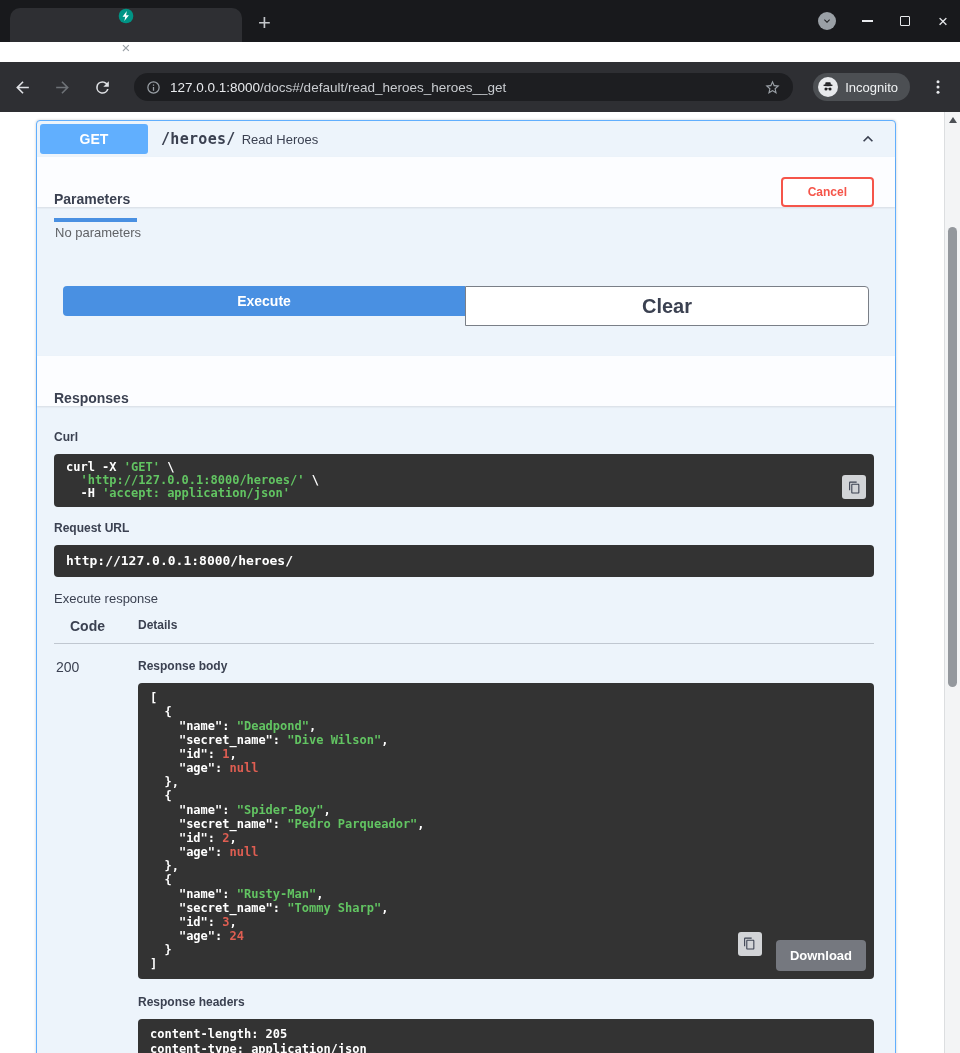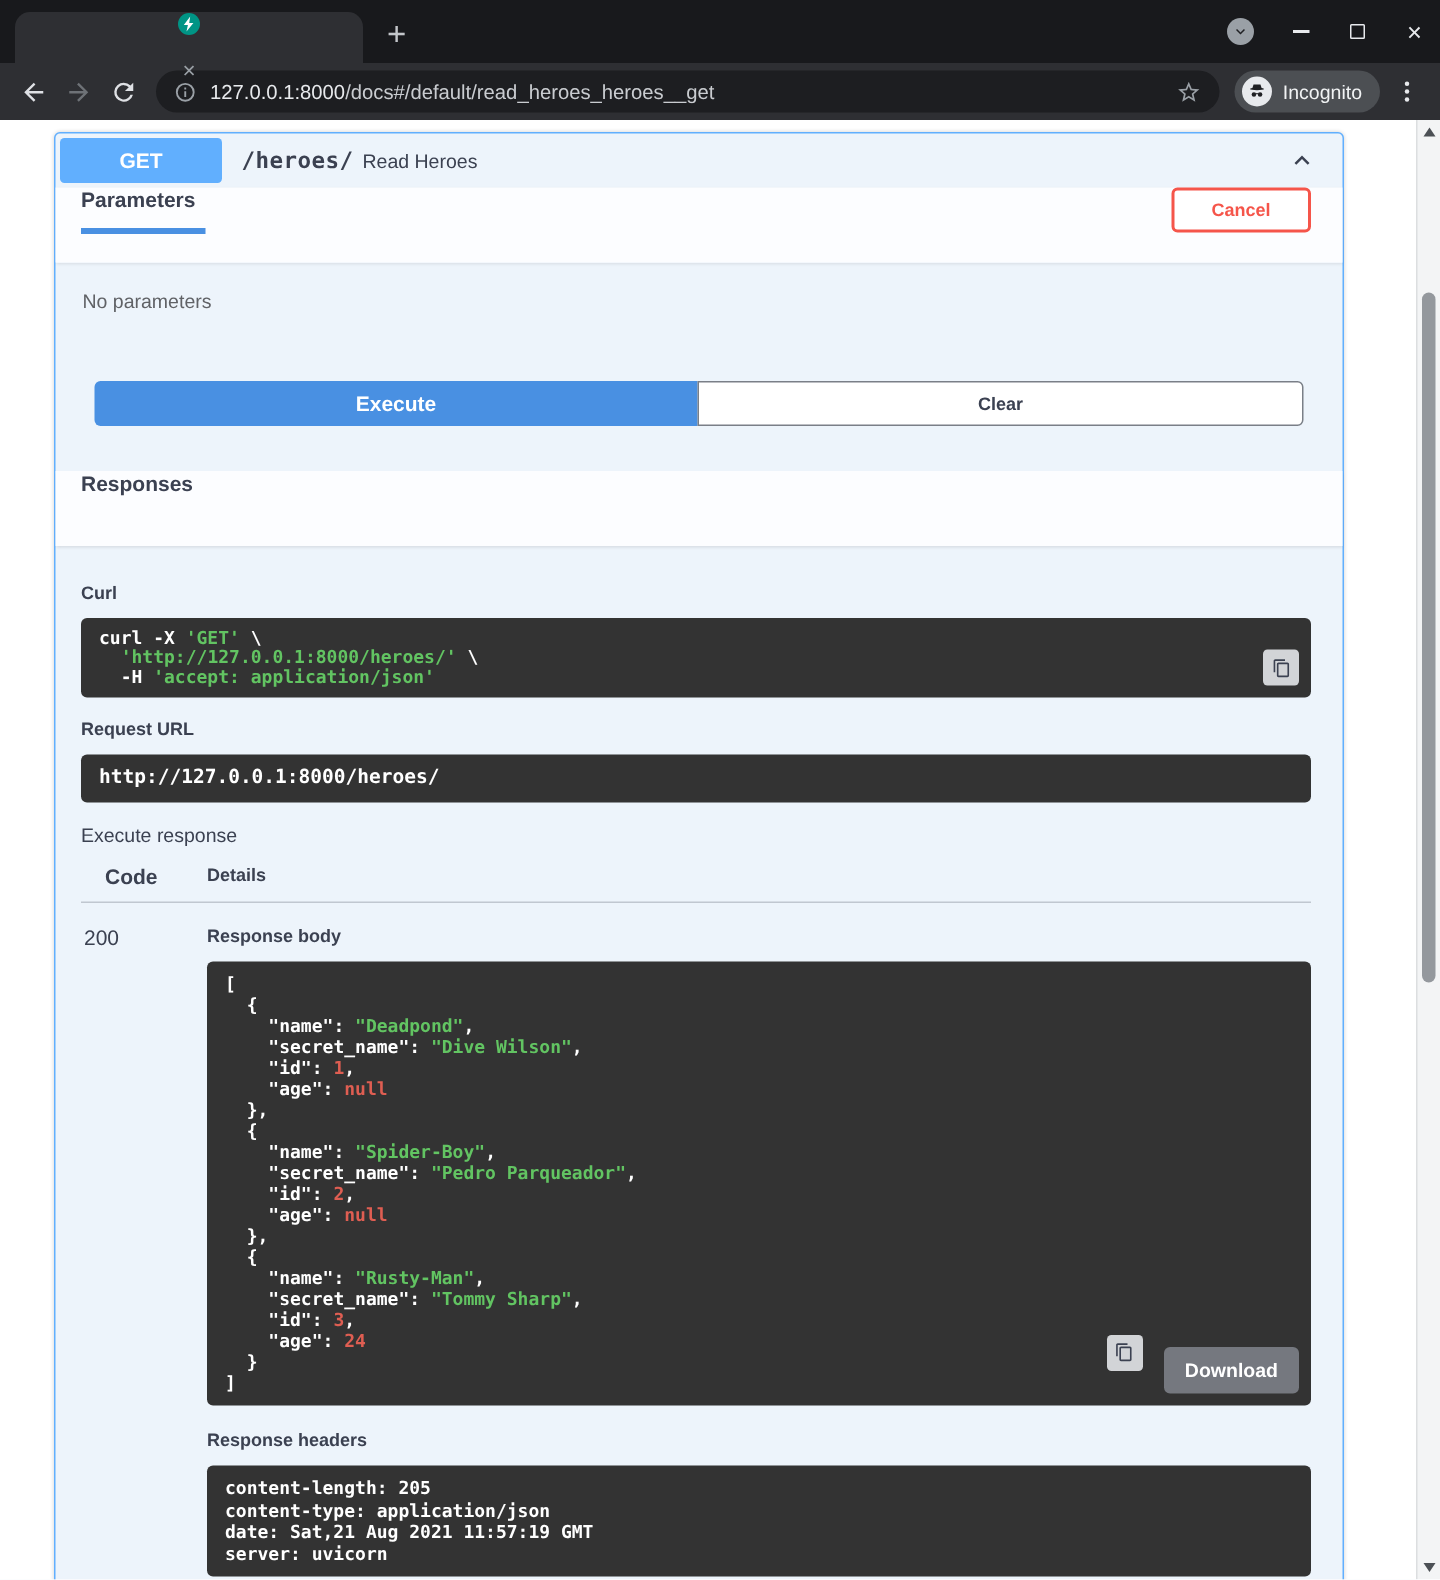--- a/index.html
+++ b/index.html
@@ -16,21 +16,21 @@
   .tab-title { flex:1; white-space:nowrap; overflow:hidden; text-overflow:ellipsis; }
   .tab-close { color:#9aa0a6; font-size:15px; line-height:1; cursor:pointer; }
   .newtab { color:#c3c6ca; font-size:22px; line-height:1; margin:0 0 8px 16px; cursor:pointer; }
   .tabbar-right { position:absolute; right:10px; top:0; height:42px; display:flex; align-items:center; gap:24px; }
   .tab-search { width:18px; height:18px; border-radius:50%; background:#9aa0a6; display:flex; align-items:center; justify-content:center; cursor:pointer; }
   .tab-search svg { width:12px; height:12px; fill:#202124; }
   .win-btn { display:flex; align-items:center; justify-content:center; width:14px; height:14px; cursor:pointer; color:#e8eaed; font-size:17px; line-height:1; }
   .min-glyph { width:11px; height:2px; background:#e8eaed; display:block; }
   .max-glyph { width:10px; height:10px; border:1.5px solid #e8eaed; border-radius:1px; display:block; }
 
-  .toolbar { height:38px; background:#2e2f33; display:flex; align-items:center; padding:0 10px; gap:6px; }
+  .toolbar { height:50px; background:#2e2f33; display:flex; align-items:center; padding:0 10px; gap:16px;margin-top:20px; }
   .nav-icon { width:24px; height:24px; display:flex; align-items:center; justify-content:center; cursor:pointer; }
   .nav-icon svg { width:19px; height:19px; fill:#dfe1e5; }
   .nav-icon.dim svg { fill:#6e7277; }
   .omnibox { flex:1; height:28px; background:#1d1e21; border-radius:14px; display:flex; align-items:center;
     padding:0 12px; gap:9px; margin:0 4px; cursor:text; }
   .omnibox .info-ic svg { width:15px; height:15px; fill:#9aa0a6; display:block; }
   .url { flex:1; font-size:13.5px; white-space:nowrap; overflow:hidden; }
   .url .host { color:#e8eaed; }
   .url .path { color:#c9ccd0; }
   .star-ic svg { width:17px; height:17px; fill:#9aa0a6; display:block; cursor:pointer; }
@@ -49,38 +49,38 @@
 
   .op-summary { display:flex; align-items:center; padding:3px; cursor:pointer; }
   .method { background:var(--accent-blue,#61affe); color:#fff; font-weight:700; font-size:14px;
     width:108px; text-align:center; padding:7px 0; border-radius:3px; }
   .op-path { font-family:"DejaVu Sans Mono","Liberation Mono",monospace; font-size:15px; font-weight:700;
     color:#3b4151; margin-left:13px; letter-spacing:.3px; }
   .op-desc { font-size:13px; color:#3b4151; margin-left:6px; flex:1; }
   .chev { margin-right:14px; display:flex; cursor:pointer; }
   .chev svg { width:20px; height:20px; fill:#3b4151; }
 
-  .sec-head { display:flex; align-items:flex-start; justify-content:space-between;
+  .sec-head { display:flex; align-items:flex-end; justify-content:space-between;
     min-height:50px; padding:0 21px 0 17px; background:rgba(255,255,255,.82);
     box-shadow:0 1px 2px rgba(0,0,0,.1); }
   .tab-head { position:relative; font-size:14px; font-weight:700; color:#3b4151; }
   .tab-head::after { content:""; position:absolute; left:0; right:-7px; bottom:-15px; height:4px;
     background:var(--execute-blue,#4990e2); }
   .sec-title { font-size:14px; font-weight:700; color:#3b4151; }
   .btn-cancel { background:#fff; border:2px solid var(--cancel-red,#f5554a); color:var(--cancel-red,#f5554a);
     font-weight:700; font-size:12px; padding:6px 25px; border-radius:4px; cursor:pointer;
     font-family:inherit; }
 
   .params-body { padding:18px 17px 30px; }
   .no-params { font-size:13px; color:#606266; margin:0 0 46px 1px; }
   .exec-row { display:flex; margin:0 9px; }
   .btn-execute { flex:1; background:var(--execute-blue,#4990e2); color:#fff; font-weight:700; font-size:14px;
     border:none; border-radius:4px 0 0 4px; padding:7px 0; height:30px; cursor:pointer; font-family:inherit; }
-  .btn-clear { flex:1; background:#fff; color:#3b4151; font-weight:700; font-size:12px;
-    border:1px solid #7a7f87; border-radius:0 4px 4px 0; height:30px; cursor:pointer; font-family:inherit; }
+  .btn-clear { flex:1; background:#fff; color:#3b4151; font-weight:700; font-size:20px;
+    border:1px solid #7a7f87; border-radius:0 4px 4px 0; height:40px; cursor:pointer; font-family:inherit; }
 
   .resp-body { padding:24px 21px 40px 17px; }
   .lbl { font-size:12px; font-weight:700; color:#3b4151; margin-bottom:10px; }
   .lbl.mt { margin-top:14px; }
   .lbl.mt2 { margin-top:16px; }
   .lbl-plain { font-size:13px; color:#3b4151; margin-top:14px; }
 
   .code, .code-wrap pre { background:var(--code-bg,#333333); border-radius:4px; color:#fff;
     font-family:"DejaVu Sans Mono","Liberation Mono",monospace; font-weight:600; }
   .code-wrap { position:relative; }

